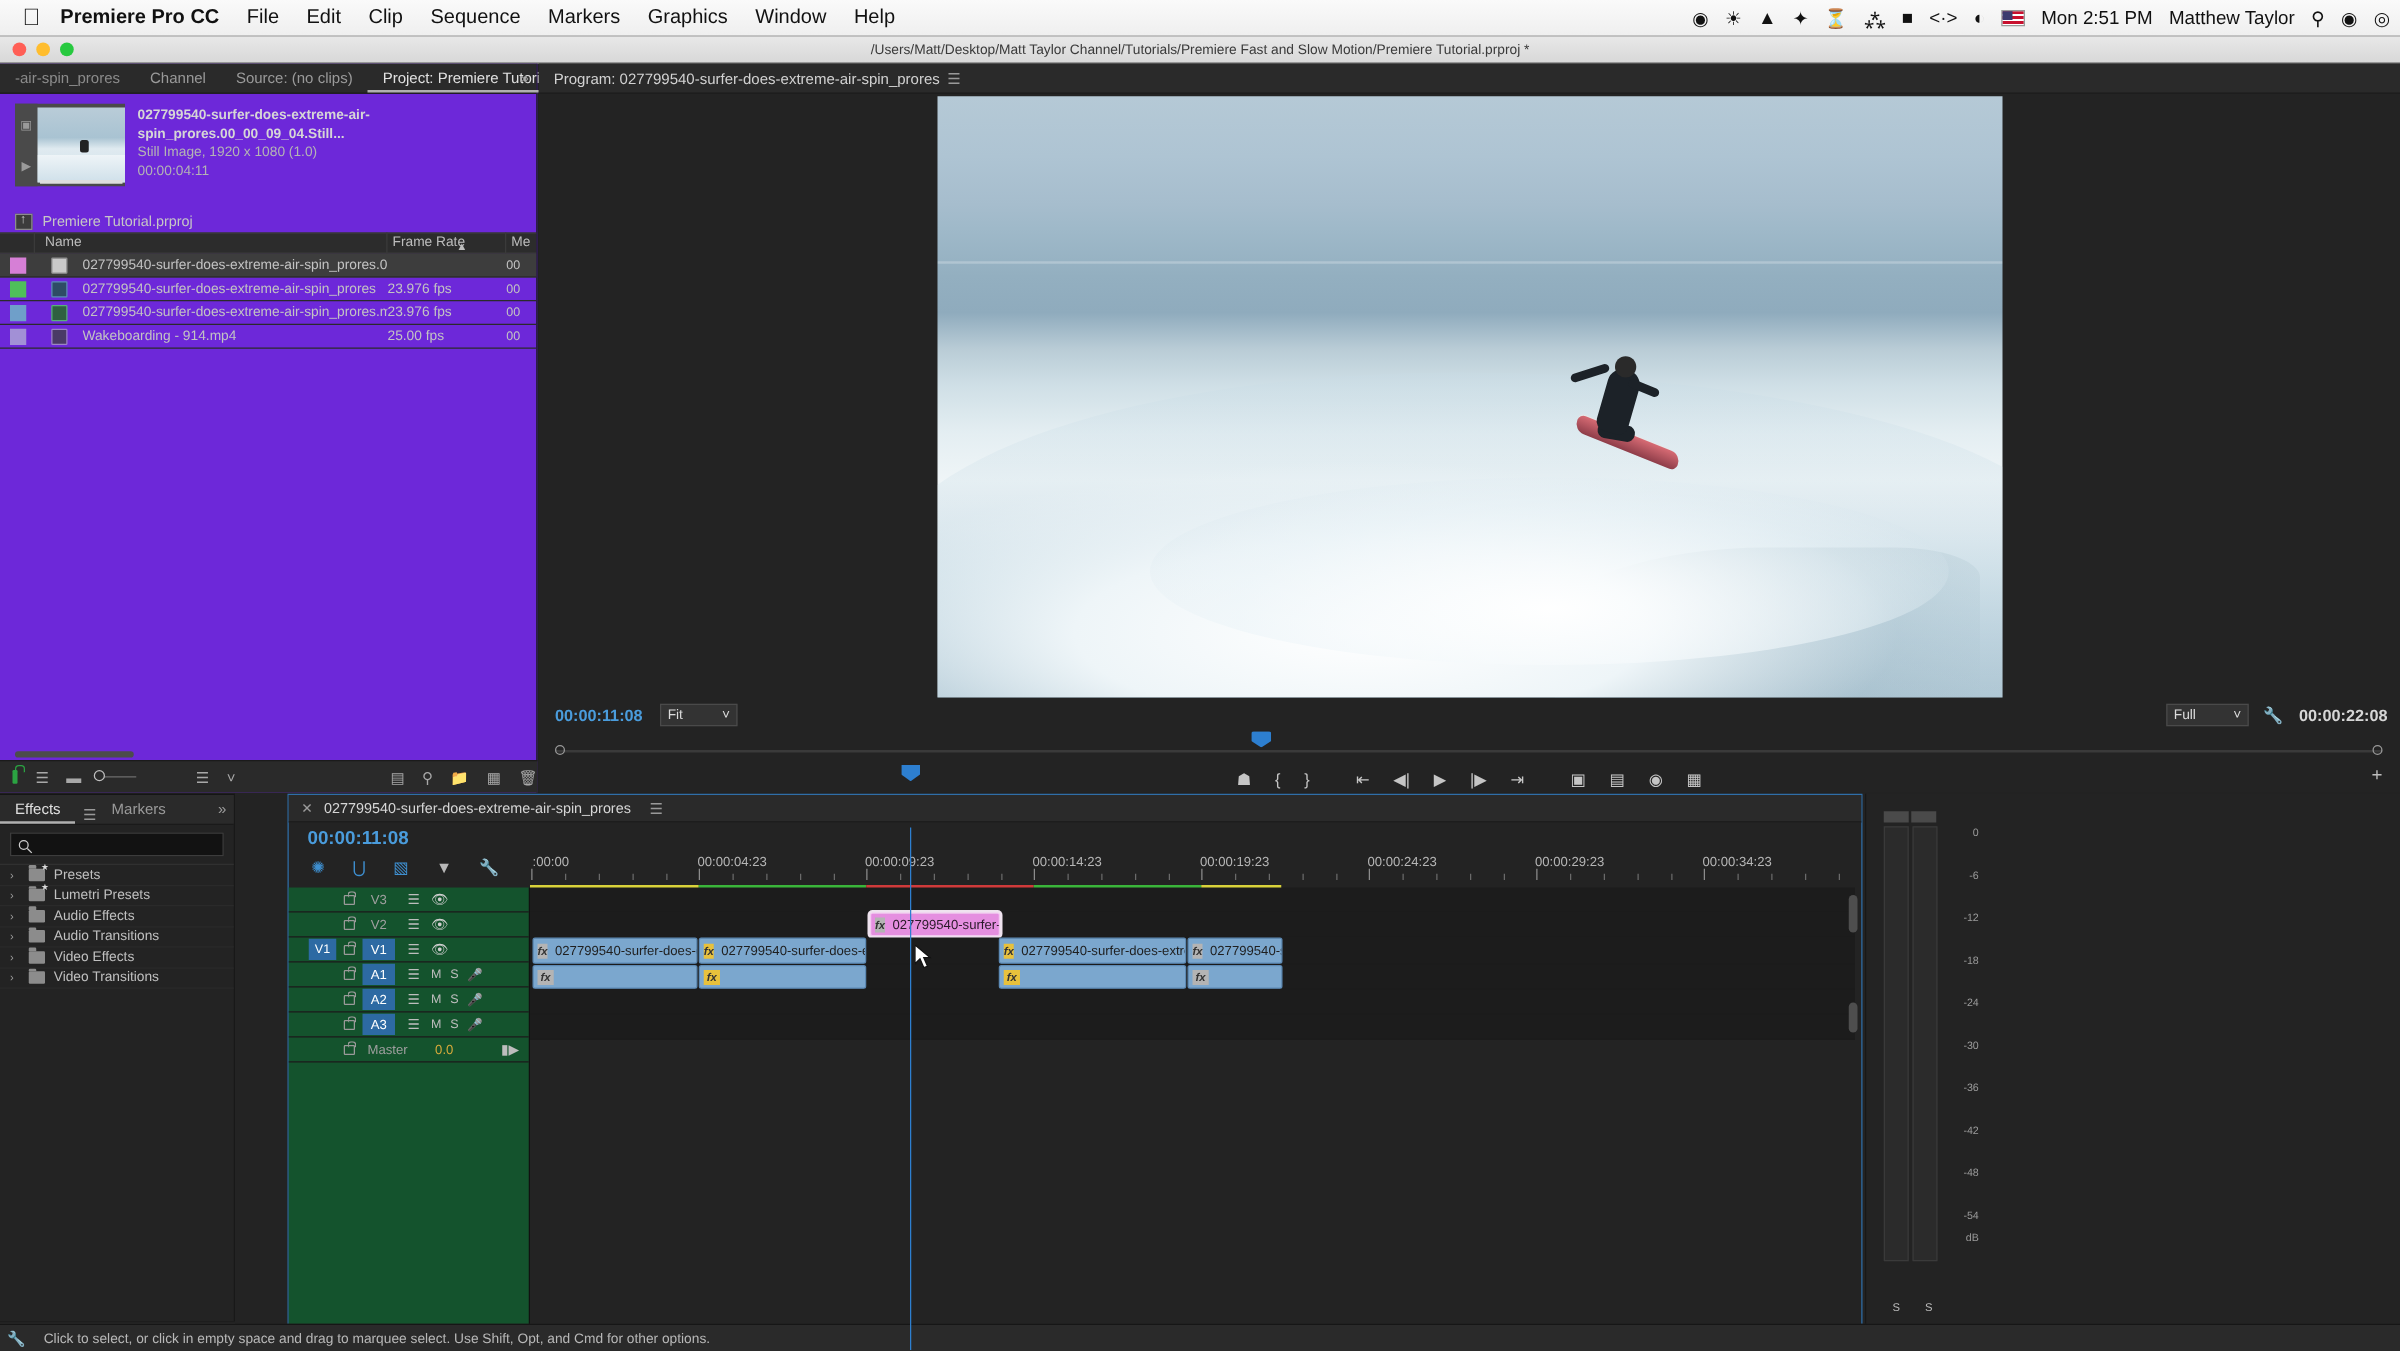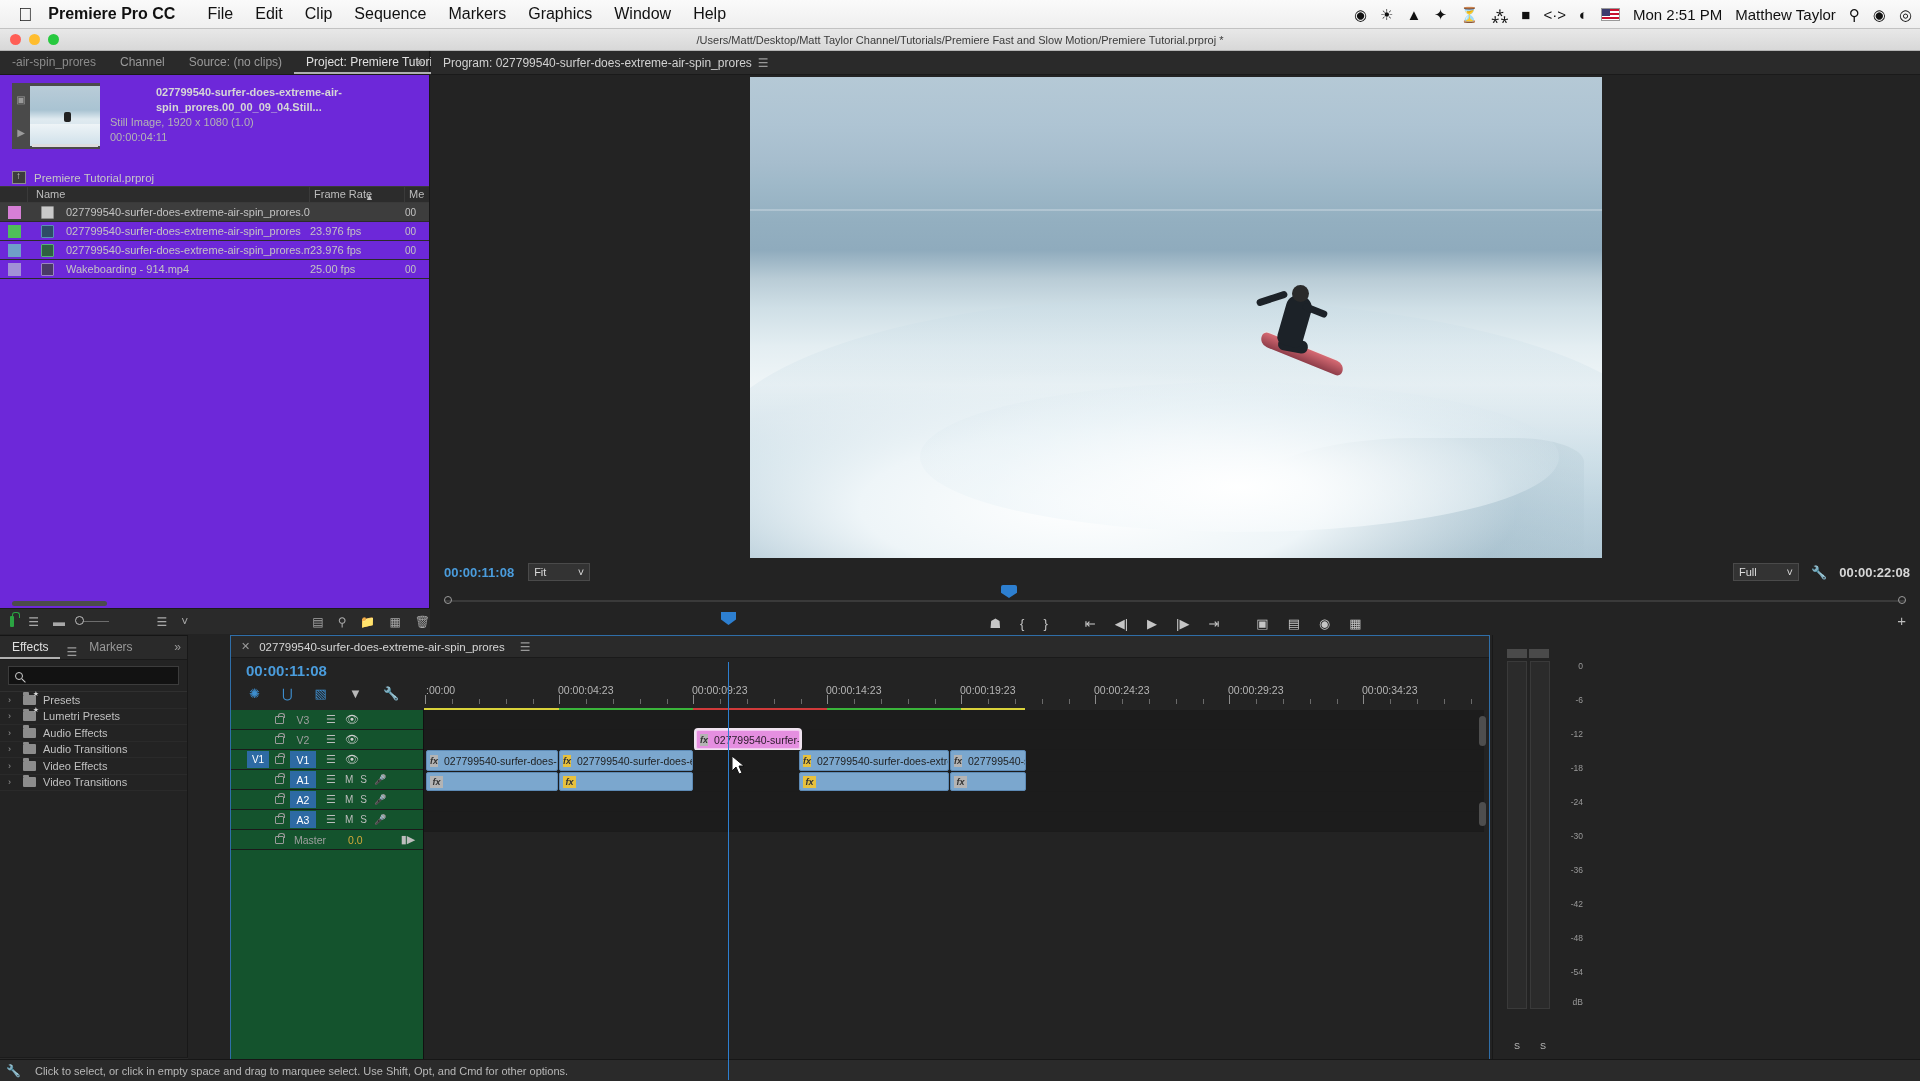--- a/index.html
+++ b/index.html
@@ -15,21 +15,21 @@
   
   .macbar {
     height: 29px; width: 100%;
     background: linear-gradient(#fafafa, #efefef);
     border-bottom: 1px solid #c2c2c2;
     display: flex; align-items: center;
     color: #111; font-size: 16px;
     position: relative;
   }
   .apple-logo { margin: 0 16px 0 18px; font-size: 19px; line-height: 1; }
-  .app-name { font-weight: bold; font-size: 16px; margin-right: 32px; }
+  .app-name { font-weight: bold; font-size: 16px; margin-right: 22px; }
   .macbar .mi { margin-right: 22px; font-size: 16px; }
   .macbar-right { position: absolute; right: 8px; top: 0; height: 29px;
                   display: flex; align-items: center; gap: 13px; font-size: 15px; }
   .macbar-right .clock { font-size: 15px; }
   .macbar-right .usr { font-size: 15px; }
   .tray-ico { font-size: 15px; display:inline-block; }
   .flag { width: 19px; height: 13px; background:
       repeating-linear-gradient(#c8102e 0 2px, #fff 2px 4px);
       border: 1px solid #999; position: relative; display:inline-block; vertical-align:middle;}
   .flag:before { content:""; position:absolute; left:0; top:0; width:8px; height:7px; background:#3c3b6e; }
@@ -75,21 +75,21 @@
   .thumb-img { width: 70px; height: 60px; margin-top: 3px;
                background: linear-gradient(#b9ccd8 0%, #a9c3d2 40%, #dfeaf0 55%, #cfe0e8 100%);
                position: relative; overflow:hidden; }
   .thumb-img:after { content:""; position:absolute; left:34px; top:26px; width:7px;height:10px;
                      background:#222; border-radius:2px; }
   .thumb-img .foam { position:absolute; left:0; bottom:0; width:100%; height:22px;
                      background: linear-gradient(#eef4f7, #cfe0ea); }
   .thumb-bar { position:absolute; bottom:2px; left:20px; width:66px; height:3px; background:#ddd; }
   .mini-ico { font-size: 10px; color: #9a9a9a; }
   .clipinfo { font-size: 11px; line-height: 15px; padding-top: 2px; }
-  .clipinfo .nm { font-weight: bold; color: #d6d6d6; font-size: 11px; margin-left: 46px; }
+  .clipinfo .nm { font-weight: bold; color: #d6d6d6; font-size: 11px; }
   .clipinfo .ln { color: #b4b4b4; }
 
   .projrow { display: flex; align-items: center; gap: 8px; padding: 4px 0 2px 12px;
              font-size: 11.5px; color: #c6c6c6; }
   .upicon { width: 14px; height: 13px; border: 1px solid #8c8c8c; background:#3c3c3c;
             display:inline-block; position:relative; }
   .upicon:after { content:"\2191"; position:absolute; left:3px; top:-2px; font-size:10px; color:#ccc;}
 
   .searchrow { display:flex; align-items:center; gap:8px; padding: 4px 8px 4px 12px;
                position: relative; }
@@ -795,21 +795,21 @@
         <div style="top:0px">0</div>
         <div style="top:34px">-6</div>
         <div style="top:68px">-12</div>
         <div style="top:102px">-18</div>
         <div style="top:136px">-24</div>
         <div style="top:170px">-30</div>
         <div style="top:204px">-36</div>
         <div style="top:238px">-42</div>
         <div style="top:272px">-48</div>
         <div style="top:306px">-54</div>
-        <div style="top:336px">dB</div>
+        <div style="top:324px">dB</div>
       </div>
     </div>
     <div class="meter-bottom">
       <span class="msb">S</span>
       <span class="msb">S</span>
     </div>
   </div>
 
   <div class="statusbar">
     <span class="wrench-ico">🔧</span>

